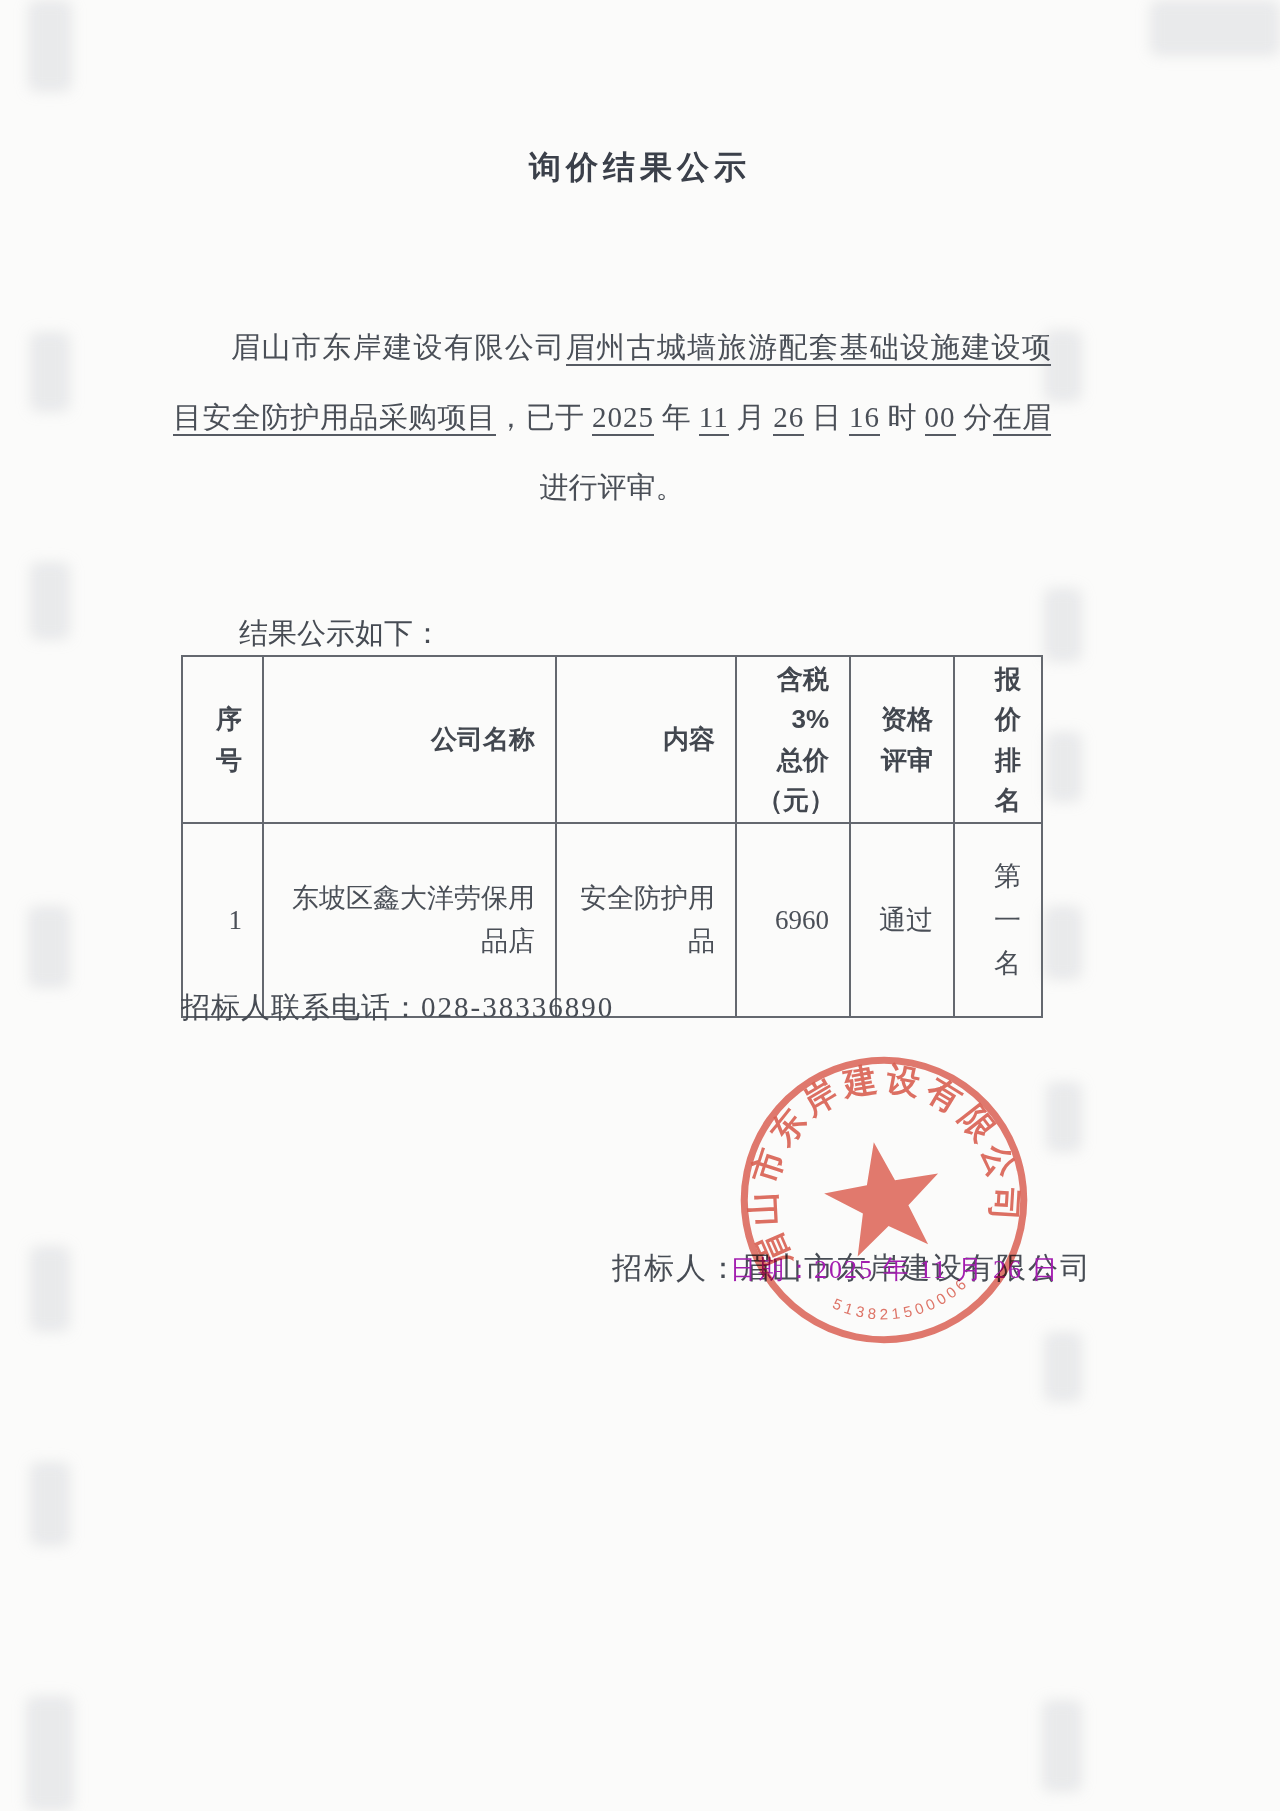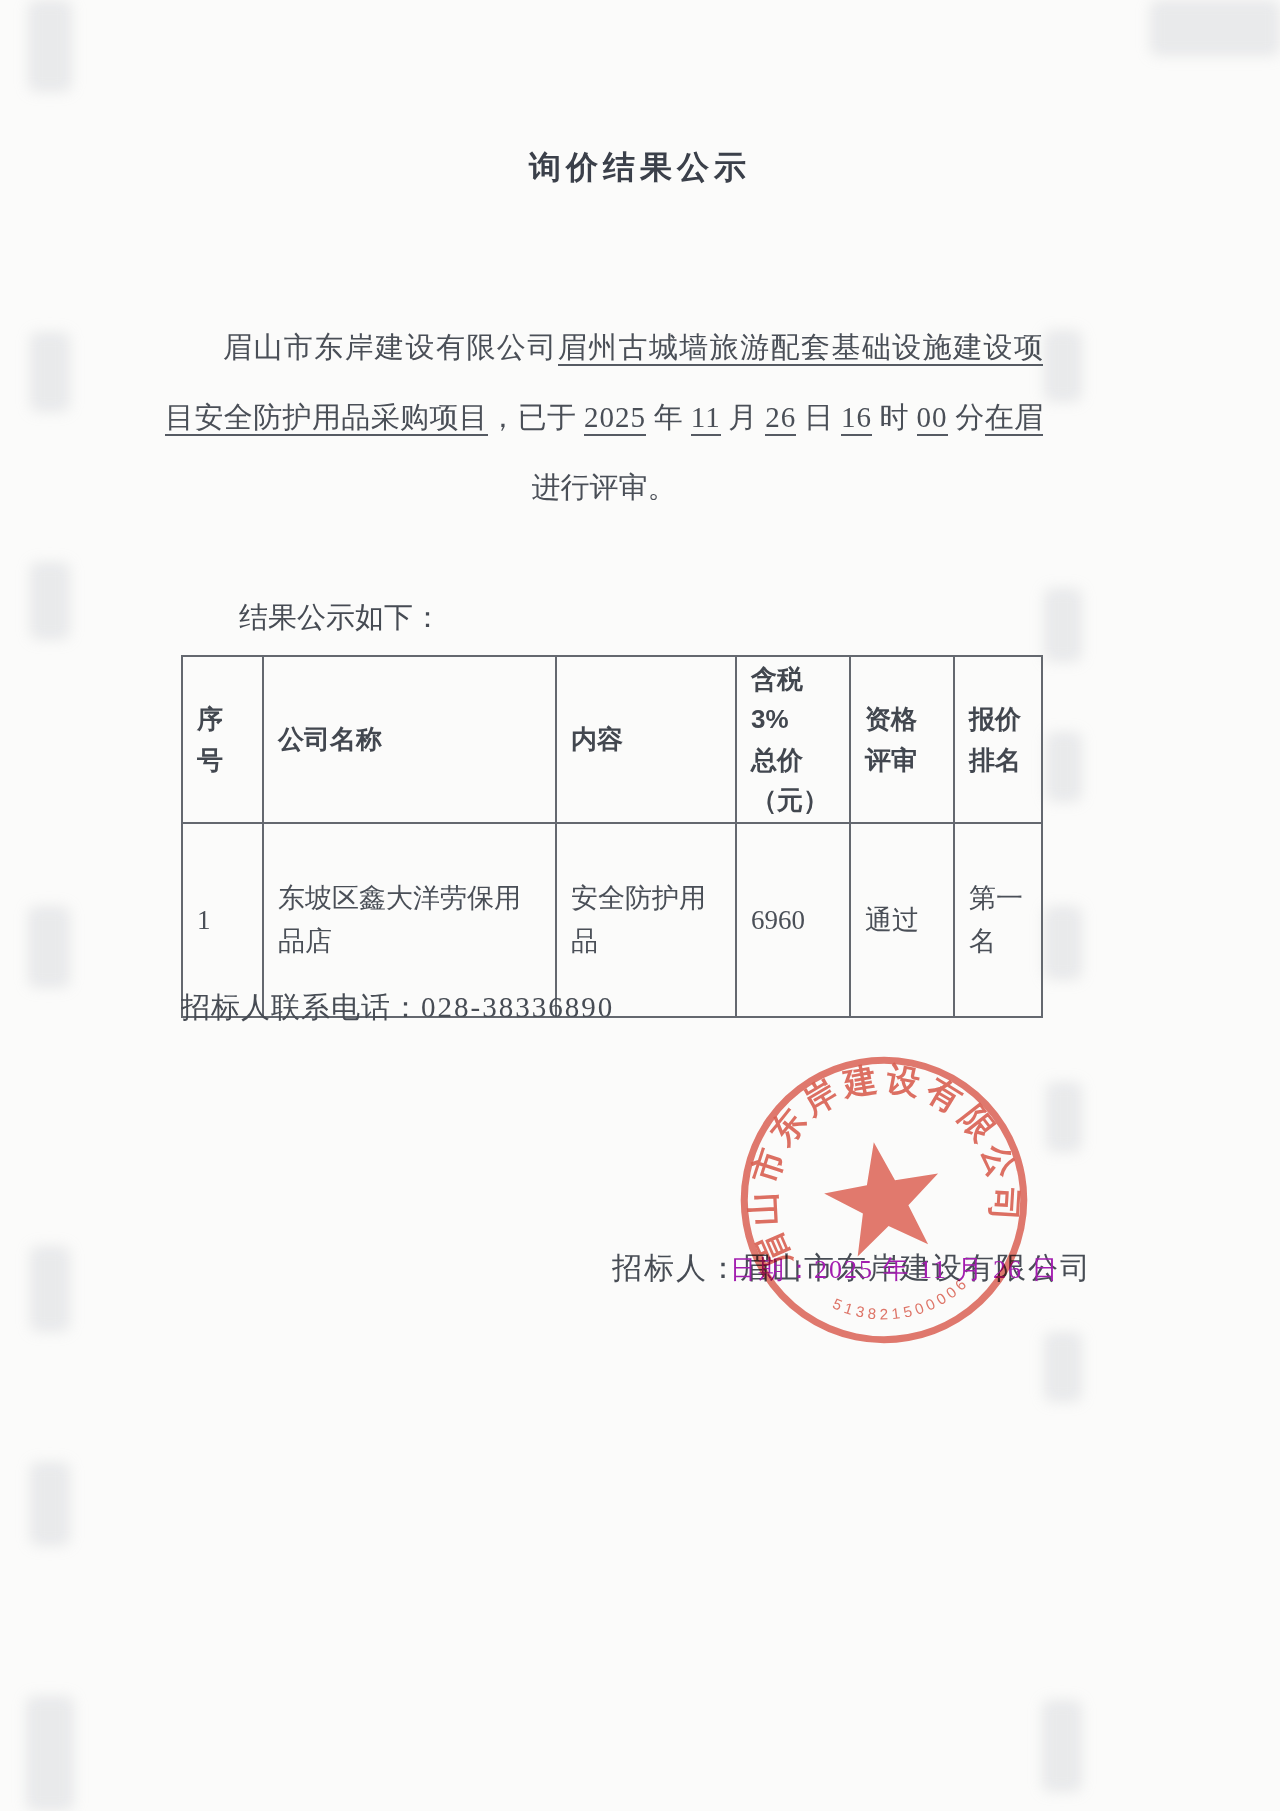--- a/index.html
+++ b/index.html
@@ -10,39 +10,39 @@
     color:#484d55;
     overflow:hidden;
   }
   .noise{position:absolute;background:rgba(168,173,182,.22);filter:blur(7px);border-radius:8px;}
   .title{
     position:absolute;top:146px;left:0;width:1280px;text-align:center;
     font-family:"Liberation Sans","DejaVu Sans",sans-serif;
     font-weight:700;font-size:32px;letter-spacing:5px;color:#3b404a;
   }
   .para{
-    position:absolute;left:165px;top:312px;width:878px;
+    position:absolute;left:173px;top:312px;width:878px;
     font-size:29px;color:#4a4f57;
   }
   .para-line{height:70px;line-height:70px;white-space:nowrap;text-align:center;}
   .para-line.just{text-align:justify;text-align-last:justify;white-space:normal;}
   .para-line.indent{padding-left:58px;}
   .para-line span.u{border-bottom:2px solid #565b63;padding-bottom:1px;}
   .para-line span.num{font-family:"Liberation Serif","DejaVu Serif",serif;letter-spacing:1px;}
   .results-label{
-    position:absolute;left:239px;top:598px;font-size:29px;color:#464b53;
+    position:absolute;left:239px;top:614px;font-size:29px;color:#464b53;
   }
   table.results{
     position:absolute;left:181px;top:655px;width:860px;
     border-collapse:collapse;table-layout:fixed;
     font-size:27px;color:#4a4f57;
   }
   table.results th,table.results td{
-    border:2px solid #64686f;text-align:left;vertical-align:middle;
-    padding:2px 14px;word-break:break-all;
+    border:2px solid #64686f;text-align:right;vertical-align:middle;
+    padding:2px 20px;word-break:break-all;
   }
   table.results th{
     font-family:"Liberation Sans","DejaVu Sans",sans-serif;
     font-weight:700;font-size:26px;color:#42474f;
     height:102px;white-space:pre-line;line-height:1.55;
   }
   table.results td{height:188px;line-height:1.6;}
   col.c0{width:81px;}col.c1{width:293px;}col.c2{width:180px;}
   col.c3{width:114px;}col.c4{width:104px;}col.c5{width:88px;}
   .contact{

